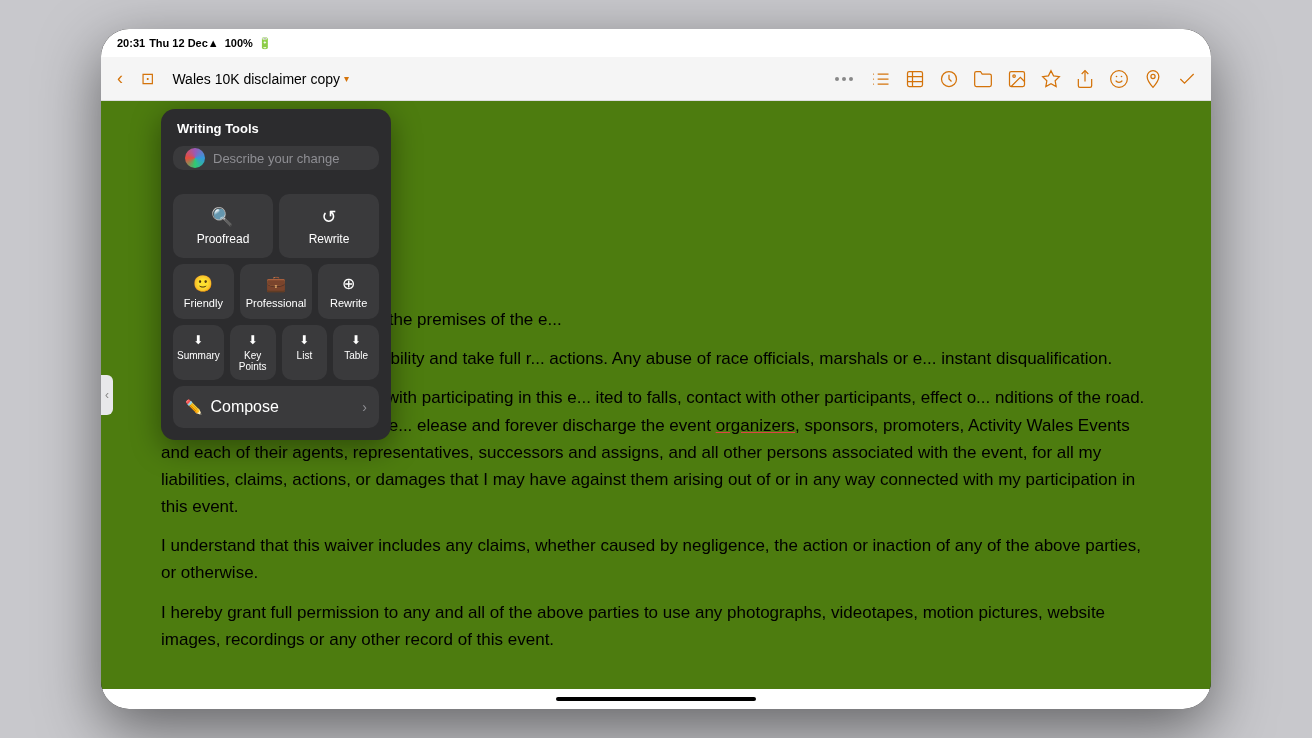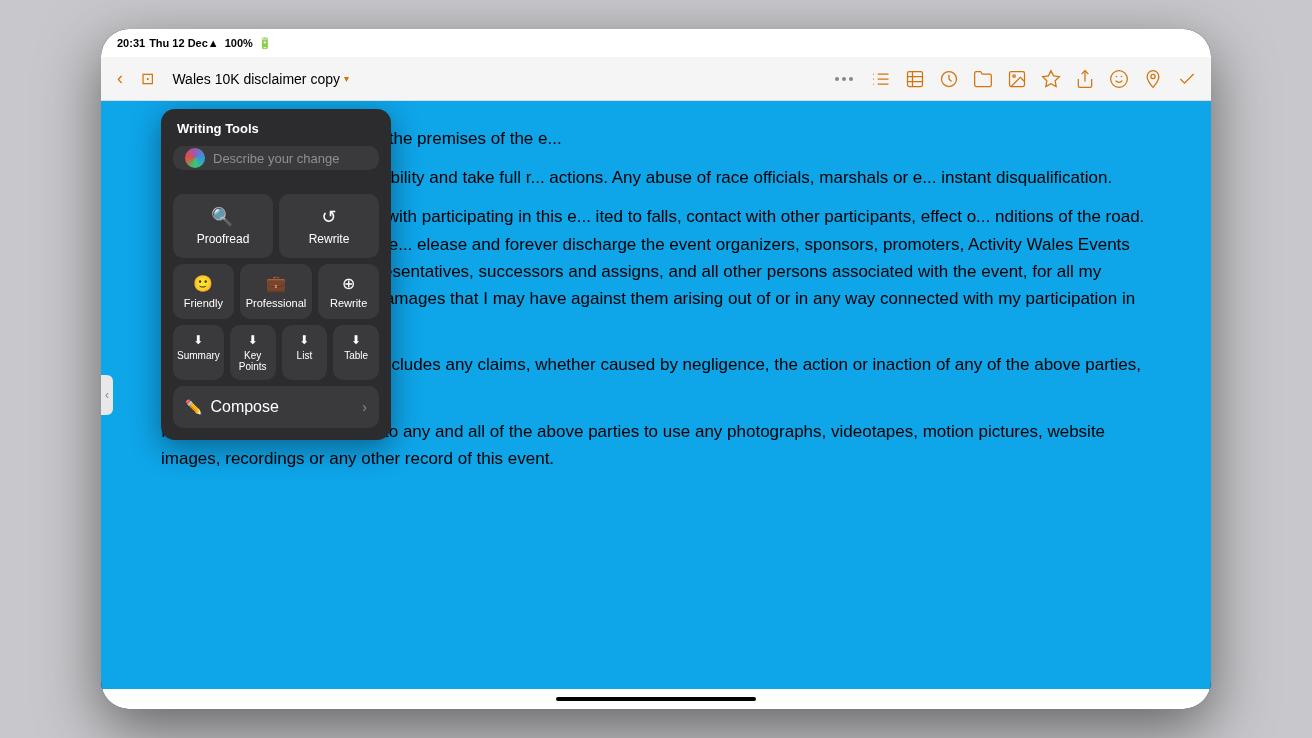--- a/index.html
+++ b/index.html
@@ -120,24 +120,25 @@
       width: 20px;
       height: 20px;
       fill: none;
       stroke: #d4730a;
       stroke-width: 1.5;
     }
 
     
     .content-area {
       flex: 1;
-      background: #0ea5e9;
+      background: #4d7c0f;
       position: relative;
       overflow: hidden;
       display: flex;
+      align-items: flex-end;
     }
 
     .document-content {
       flex: 1;
       padding: 24px 60px;
       font-size: 17px;
       line-height: 1.6;
       color: #000;
       overflow-y: auto;
     }
@@ -347,21 +348,21 @@
       justify-content: center;
     }
 
     .collapse-indicator::after {
       content: '‹';
       font-size: 12px;
       color: #888;
     }
 
     
-    .underlined { text-decoration-color: #d44; }
+    .underlined { text-decoration: underline; text-decoration-color: #d44; }
   </style>
 </head>
 <body>
 
 <div class="ipad-frame">
 
   <div class="status-bar">
     <div class="status-left">
       <span>20:31</span>
       <span>Thu 12 Dec</span>

